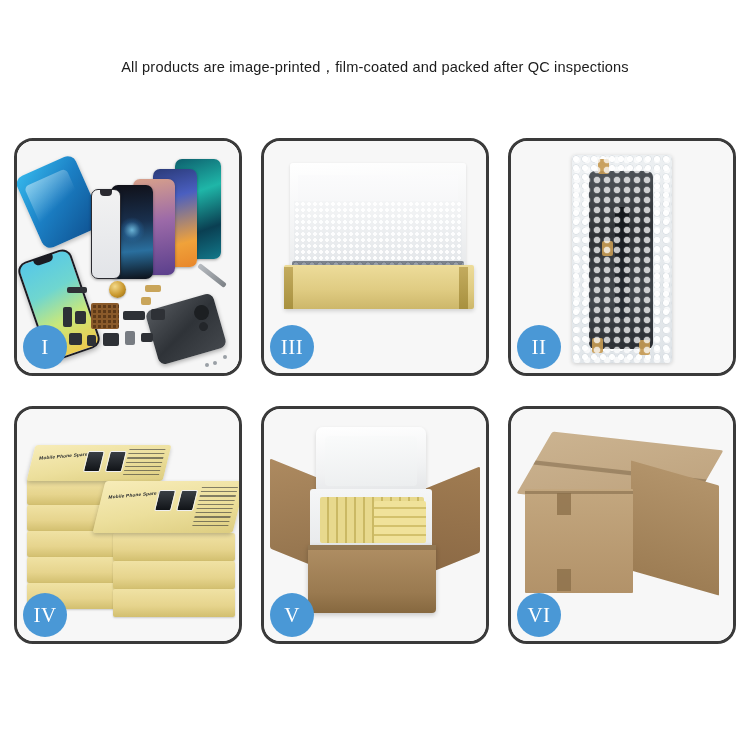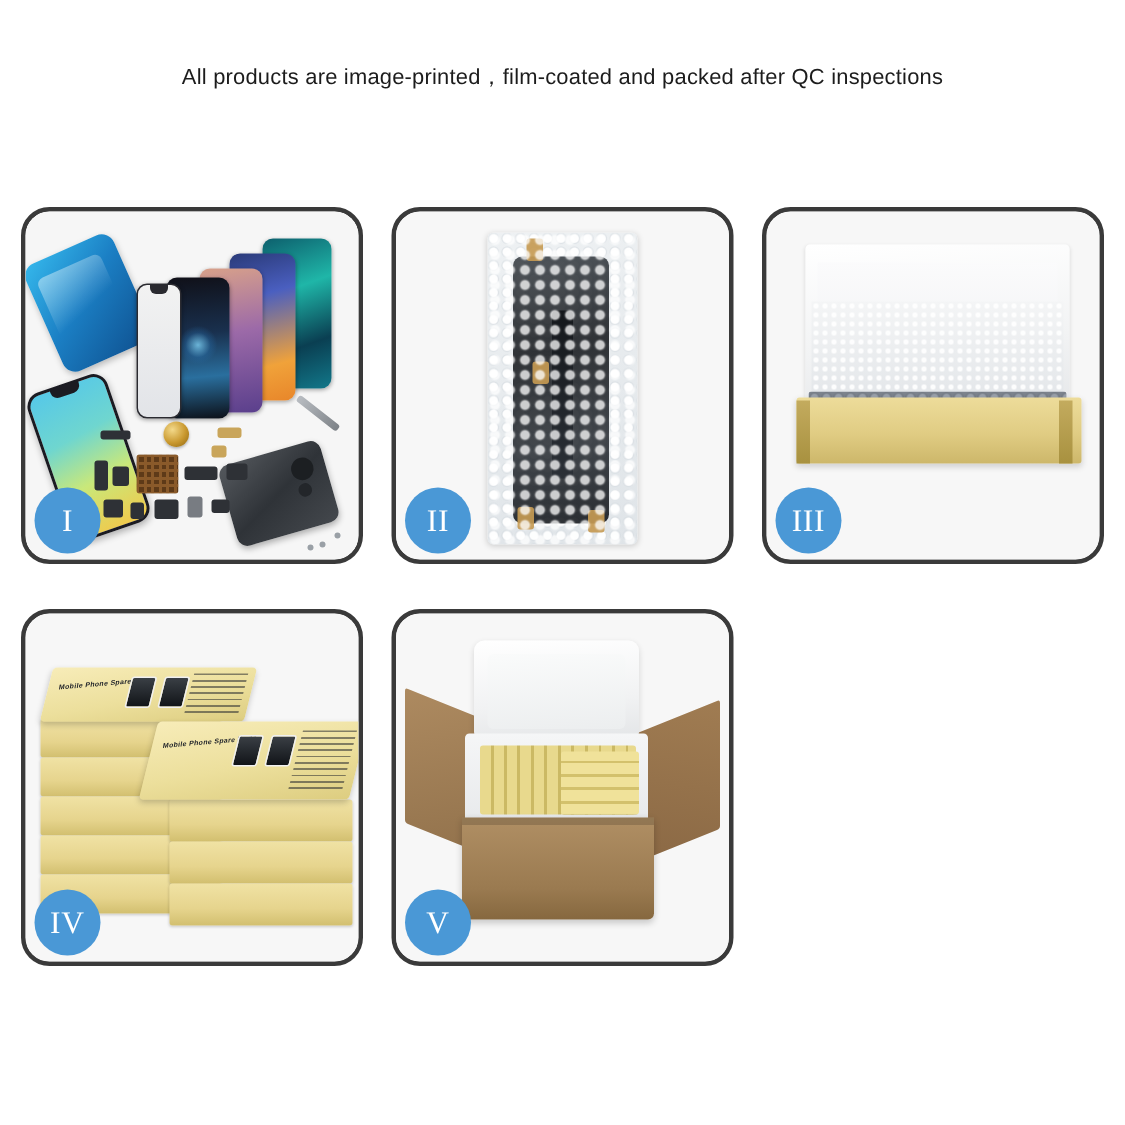--- a/index.html
+++ b/index.html
@@ -19,21 +19,21 @@
   .title {
     font-size: 37px;
     font-weight: 400;
     letter-spacing: 1.2px;
     color: #121212;
     line-height: 1.05;
     white-space: nowrap;
   }
 
   .subtitle {
-    margin-top: 4px;
+    margin-top: 20px;
     font-size: 14.6px;
     font-weight: 400;
     color: #1c1c1c;
     letter-spacing: 0.15px;
     white-space: nowrap;
   }
 
   
   .grid {
     position: absolute;
@@ -444,47 +444,47 @@
 
         <div class="screw sc1"></div>
         <div class="screw sc2"></div>
         <div class="screw sc3"></div>
       </div>
       <div class="badge">I</div>
     </div>
 
     <div class="panel">
       <div class="panel-photo">
+        <div class="box3-lid"></div>
+        <div class="box3-foam"></div>
+        <div class="box3-bubbles"></div>
+        <div class="box3-body"></div>
+        <div class="box3-flapL"></div>
+        <div class="box3-flapR"></div>
+      </div>
+      <div class="badge">III</div>
+    </div>
+
+    <div class="panel">
+      <div class="panel-photo">
         <div class="bubble-pack">
           <div class="inner-screen"></div>
           <div class="flex-strip"></div>
           <div class="tape tp1"></div>
           <div class="tape tp2"></div>
           <div class="tape tp3"></div>
           <div class="tape tp4"></div>
           <div class="bubble-overlay"></div>
         </div>
       </div>
       <div class="badge">II</div>
     </div>
 
     <div class="panel">
       <div class="panel-photo">
-        <div class="box3-lid"></div>
-        <div class="box3-foam"></div>
-        <div class="box3-bubbles"></div>
-        <div class="box3-body"></div>
-        <div class="box3-flapL"></div>
-        <div class="box3-flapR"></div>
-      </div>
-      <div class="badge">III</div>
-    </div>
-
-    <div class="panel">
-      <div class="panel-photo">
         <div class="stack">
           <div class="sbox sb_l1"></div>
           <div class="sbox sb_l2"></div>
           <div class="sbox sb_l3"></div>
           <div class="sbox sb_l4"></div>
           <div class="sbox sb_l5"></div>
           <div class="sbox sb_r1"></div>
           <div class="sbox sb_r2"></div>
           <div class="sbox sb_r3"></div>
 
@@ -512,15 +512,26 @@
         <div class="v-flapR"></div>
         <div class="v-foam-lid"></div>
         <div class="v-foam-body"></div>
         <div class="v-contents"></div>
         <div class="v-contents2"></div>
         <div class="v-body"></div>
       </div>
       <div class="badge">V</div>
     </div>
 
+    <div class="panel">
+      <div class="panel-photo">
+        <div class="vi-top"></div>
+        <div class="vi-side"></div>
+        <div class="vi-front"></div>
+        <div class="vi-seam"></div>
+        <div class="vi-tape1"></div>
+        <div class="vi-tape2"></div>
+      </div>
+      <div class="badge">VI</div>
+    </div>
 
   </div>
 </div>
 
 </body></html>

